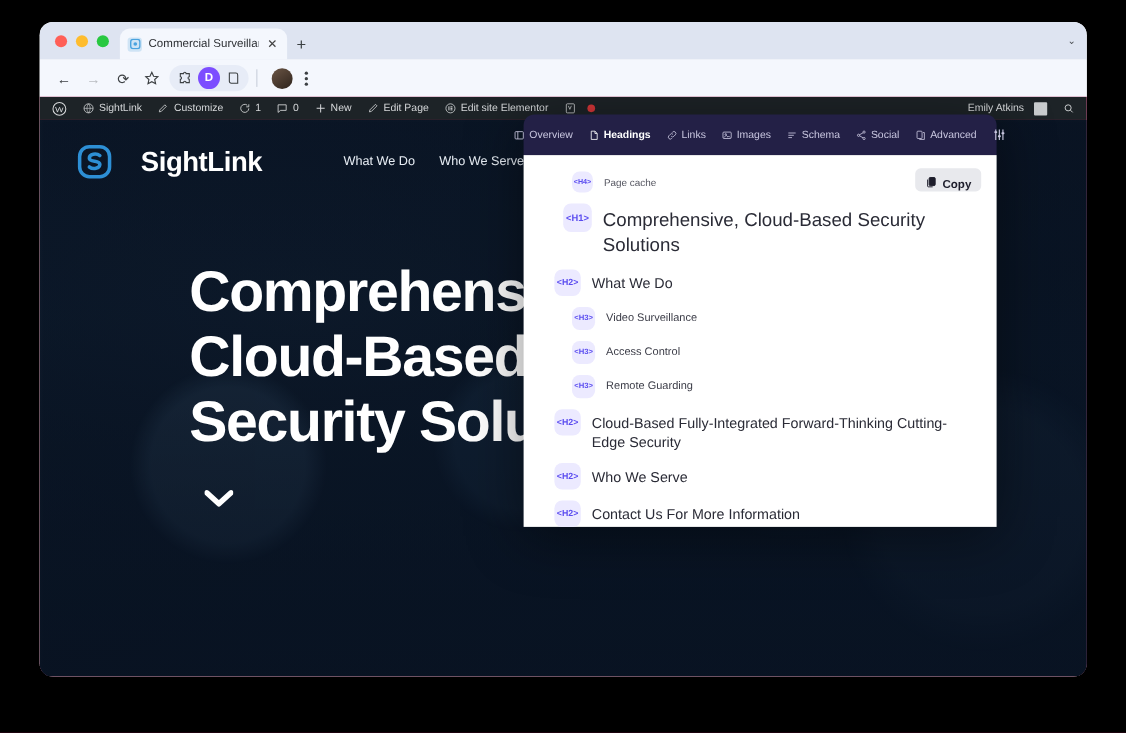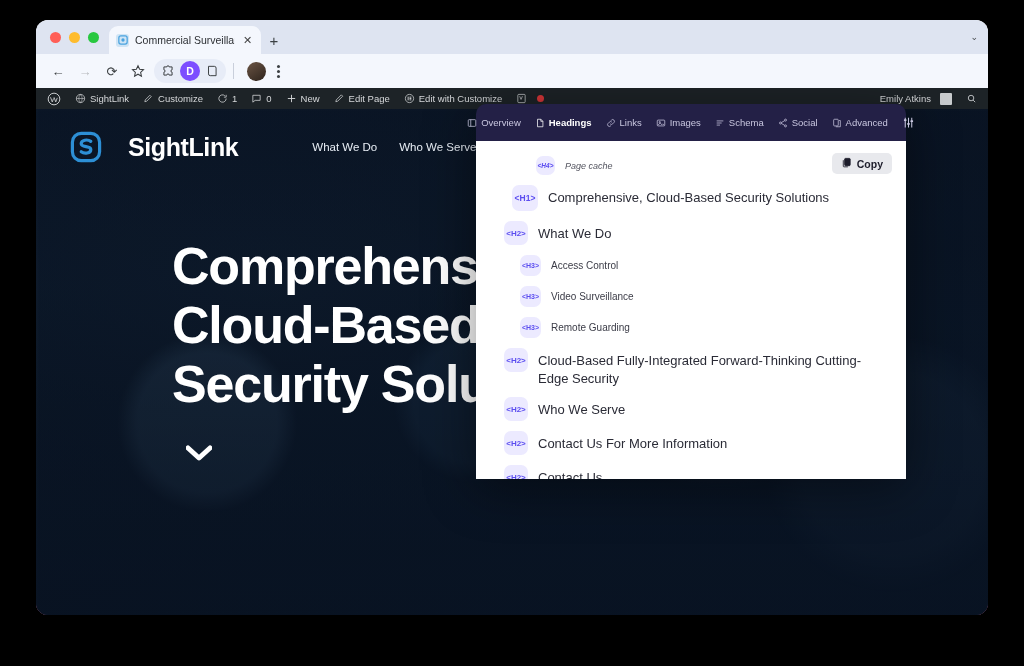--- a/index.html
+++ b/index.html
@@ -230,21 +230,21 @@
     overflow: hidden;
     position: relative;
     padding: 10px 0 0 0;
   }
   .copy-btn {
     position: absolute;
     right: 14px; top: 12px;
     height: 21px;
     background: #e8e9ed;
     border-radius: 5px;
-    display: flex; align-items: center; gap: 5px;
+    display: flex; align-items: flex-end; gap: 5px;
     padding: 0 9px;
     font-size: 10.5px; font-weight: bold; color: #1d1d2b;
   }
   .copy-btn svg { width: 11px; height: 11px; }
 
   .heading-row {
     display: flex;
     align-items: flex-start;
     gap: 10px;
     padding: 5px 16px;
@@ -256,29 +256,29 @@
     font-weight: bold;
     display: flex; align-items: center; justify-content: center;
     flex: 0 0 auto;
   }
   .lvl-h1 .tag-badge { width: 26px; height: 26px; font-size: 8.5px; margin-top: 0px; }
   .lvl-h2 .tag-badge { width: 24px; height: 24px; font-size: 8px; }
   .lvl-h3 .tag-badge { width: 21px; height: 21px; font-size: 7px; }
   .lvl-h4 .tag-badge { width: 19px; height: 19px; font-size: 6.5px; }
 
   .heading-text { color: #2a2b36; line-height: 1.35; }
-  .lvl-h1 .heading-text { font-size: 13px; padding-top: 4px; }
+  .lvl-h1 .heading-text { font-size: 17px; padding-top: 4px; }
   .lvl-h2 .heading-text { font-size: 13px; padding-top: 4px; }
   .lvl-h3 .heading-text { font-size: 10px; color: #3b3c47; padding-top: 4px; }
   .lvl-h4 .heading-text { font-size: 9px; color: #53545f; padding-top: 4px; }
 
   .lvl-h1 { padding-left: 16px; margin-left: 20px; }
   .lvl-h2 { padding-left: 28px; }
   .lvl-h3 { padding-left: 44px; }
-  .lvl-h4 { padding-left: 60px; font-style: italic; }
+  .lvl-h4 { padding-left: 44px; }
 </style>
 </head>
 <body>
 
 <div class="browser-window">
 
   <div class="tab-strip">
     <div class="traffic-lights">
       <span class="tl red"></span>
       <span class="tl yellow"></span>
@@ -385,21 +385,21 @@
         <span>Edit Page</span>
       </div>
       <div class="wp-item">
         <svg viewBox="0 0 24 24">
             <circle cx="12" cy="12" r="9" fill="none" stroke="#d6d8da" stroke-width="1.6"></circle>
             <rect x="8" y="8" width="2" height="8" fill="#d6d8da"></rect>
             <rect x="12" y="8" width="4" height="2" fill="#d6d8da"></rect>
             <rect x="12" y="11" width="4" height="2" fill="#d6d8da"></rect>
             <rect x="12" y="14" width="4" height="2" fill="#d6d8da"></rect>
           </svg>
-        <span>Edit with Customize</span>
+        <span>Edit site Elementor</span>
       </div>
       <div class="wp-item">
         <svg viewBox="0 0 24 24">
             <rect x="4" y="3" width="16" height="18" rx="2" fill="none" stroke="#d6d8da" stroke-width="1.6"></rect>
             <path d="M8 7l3 7 3-7" stroke="#d6d8da" stroke-width="1.5" fill="none"></path>
           </svg>
       </div>
       <span class="wp-reddot"></span>
 
       <div class="wp-right">
@@ -535,26 +535,26 @@
           <span class="heading-text">Comprehensive, Cloud-Based Security Solutions</span>
         </div>
 
         <div class="heading-row lvl-h2">
           <span class="tag-badge">&lt;H2&gt;</span>
           <span class="heading-text">What We Do</span>
         </div>
 
         <div class="heading-row lvl-h3">
           <span class="tag-badge">&lt;H3&gt;</span>
-          <span class="heading-text">Access Control</span>
+          <span class="heading-text">Video Surveillance</span>
         </div>
 
         <div class="heading-row lvl-h3">
           <span class="tag-badge">&lt;H3&gt;</span>
-          <span class="heading-text">Video Surveillance</span>
+          <span class="heading-text">Access Control</span>
         </div>
 
         <div class="heading-row lvl-h3">
           <span class="tag-badge">&lt;H3&gt;</span>
           <span class="heading-text">Remote Guarding</span>
         </div>
 
         <div class="heading-row lvl-h2">
           <span class="tag-badge">&lt;H2&gt;</span>
           <span class="heading-text">Cloud-Based  Fully-Integrated  Forward-Thinking  Cutting-Edge Security</span>

